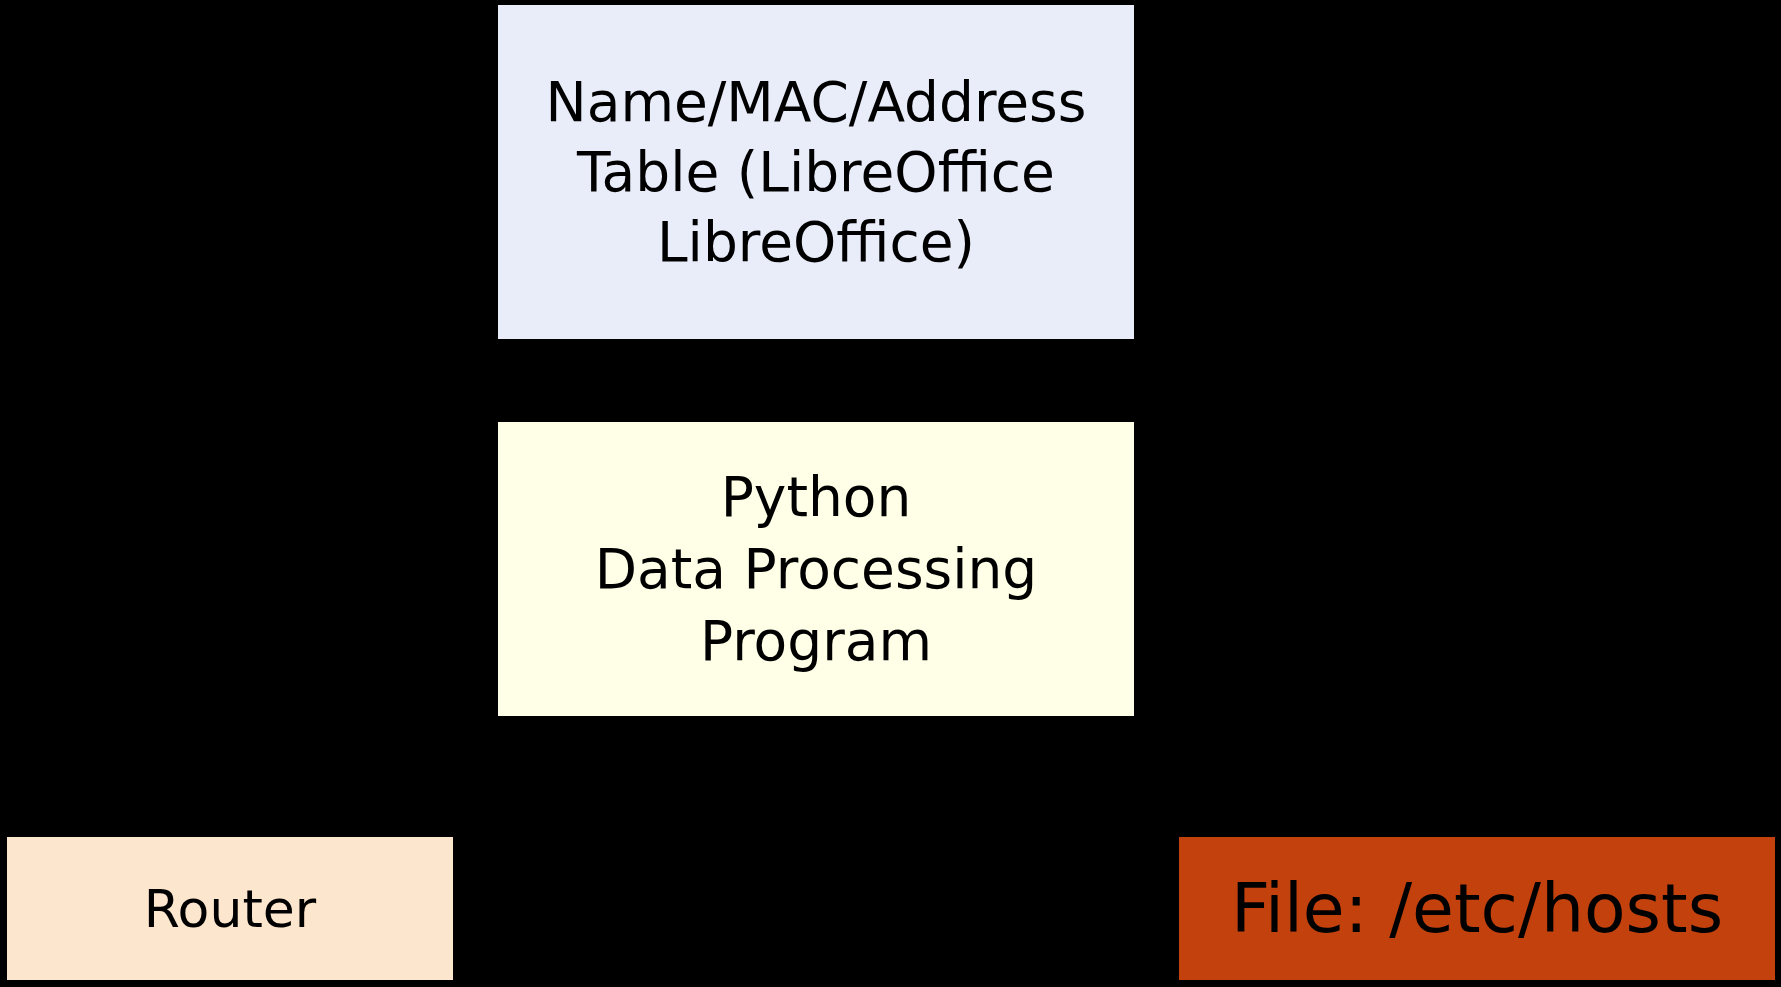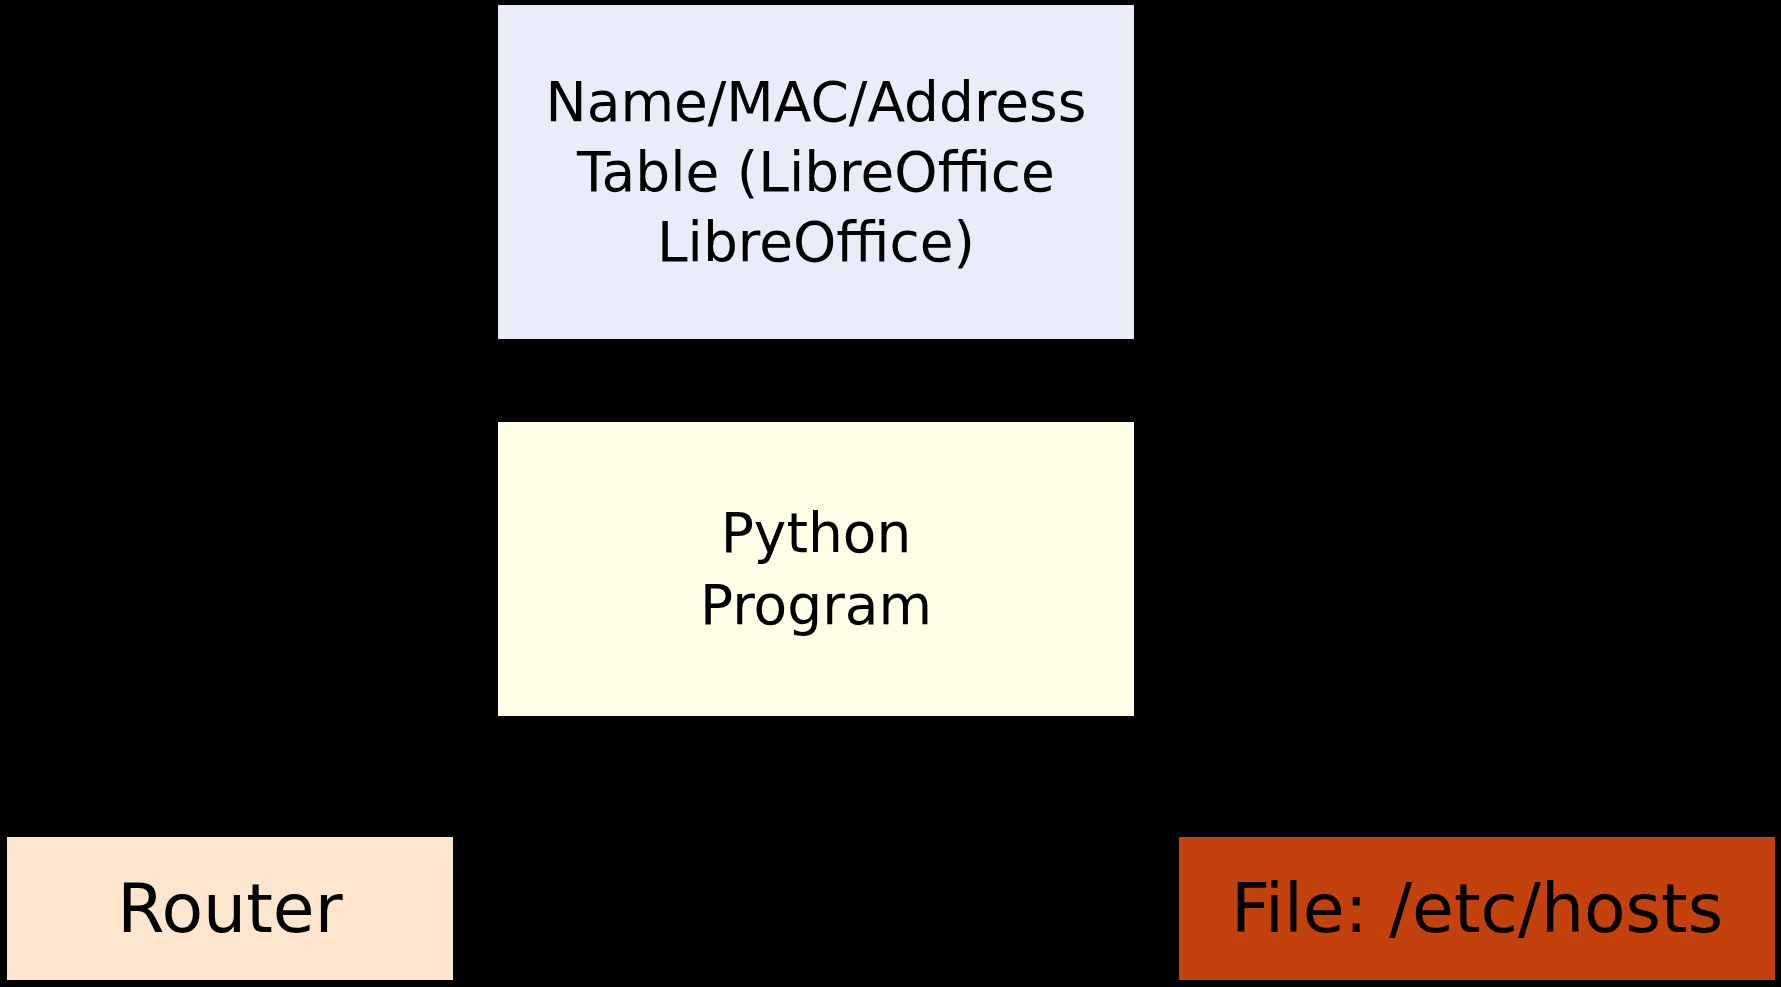--- a/index.html
+++ b/index.html
@@ -36,41 +36,42 @@
     font-size: 55px; line-height: 70px;
   }
   #node-python {
     left: 496px; top: 420px;
     width: 640px; height: 298px;
     font-size: 55px; line-height: 72px;
   }
   #node-router {
     left: 5px; top: 835px;
     width: 450px; height: 147px;
-    font-size: 68px; line-height: 88px;
+    font-size: 52px; line-height: 88px;
   }
   #node-hosts {
     left: 1177px; top: 835px;
     width: 600px; height: 147px;
     font-size: 68px; line-height: 88px;
   }
 </style>
 </head>
 <body>
 
 <div class="diagram">
 
   <div class="node" id="node-spreadsheet" style="background-color: rgb(233, 237, 250);">
     <div class="line">Name/MAC/Address</div>
     <div class="line">Table (LibreOffice</div>
     <div class="line">LibreOffice)</div>
   </div>
 
   <div class="node" id="node-python" style="background-color: rgb(255, 255, 232);">
     <div class="line">Python</div>
+    <div class="line">Data Processing</div>
     <div class="line">Program</div>
   </div>
 
   <div class="node" id="node-router" style="background-color: rgb(252, 230, 205);">
     <div class="line">Router</div>
   </div>
 
   <div class="node" id="node-hosts" style="background-color: #c2410c;">
     <div class="line">File: /etc/hosts</div>
   </div>

